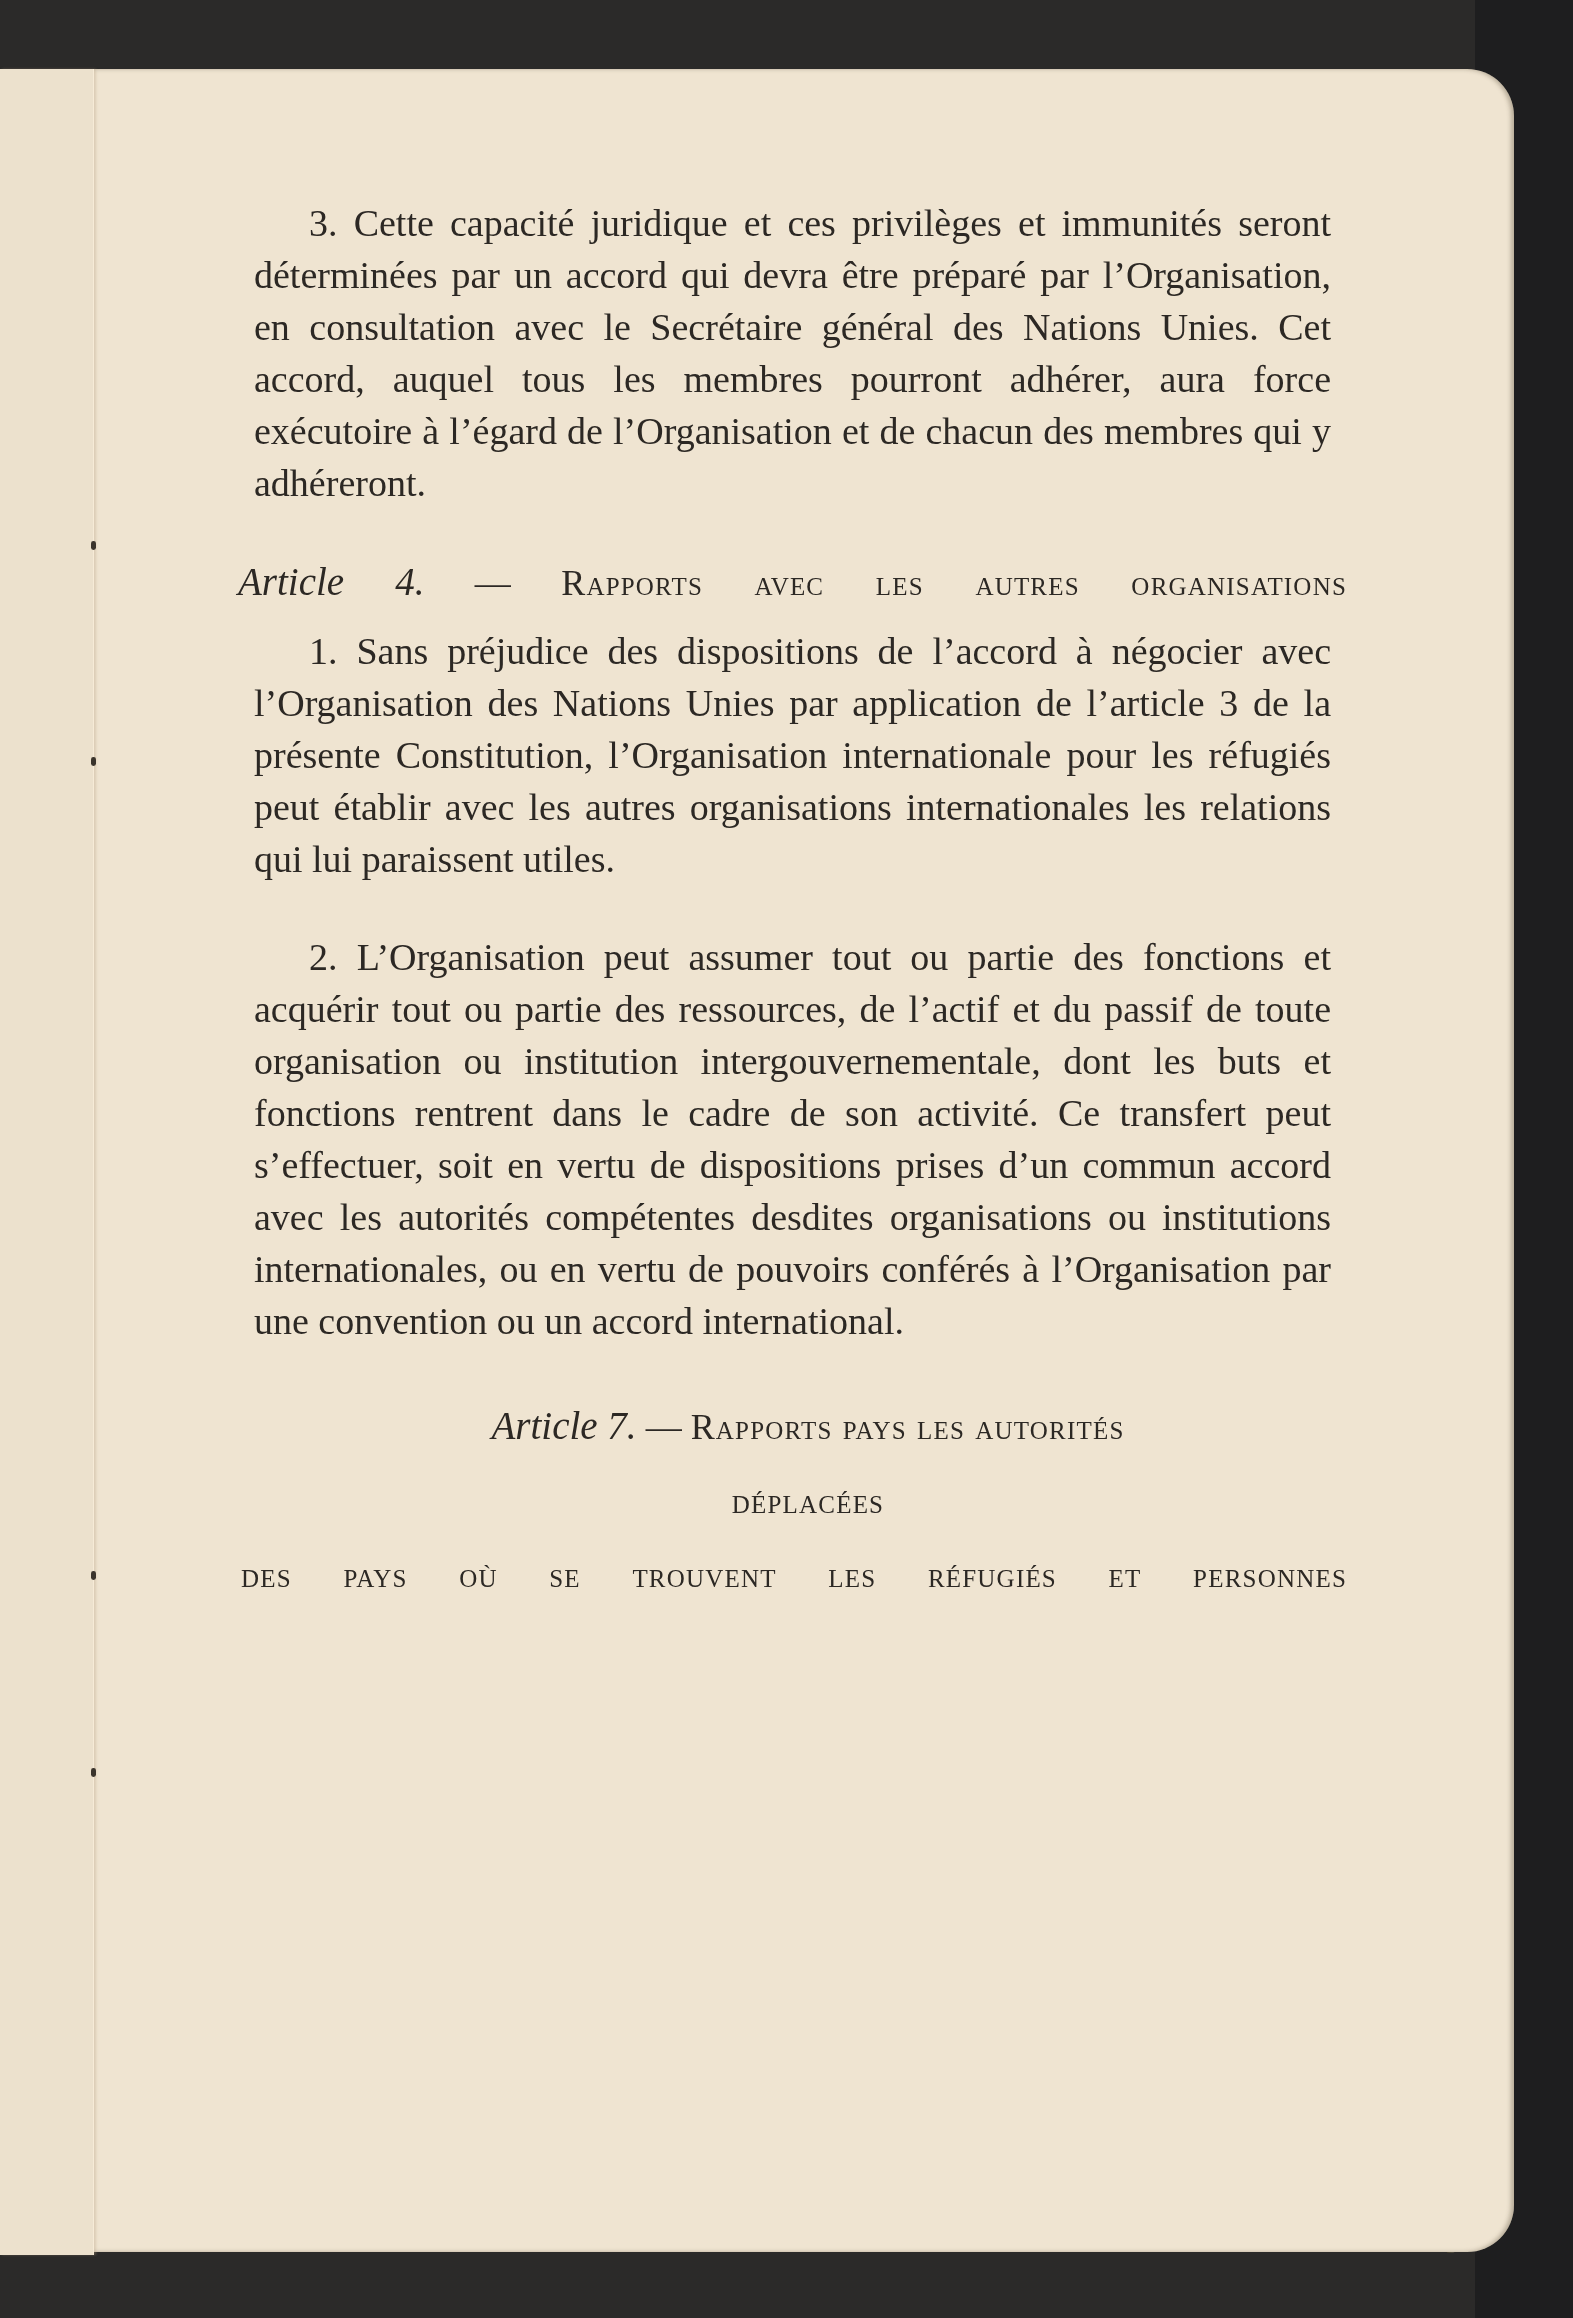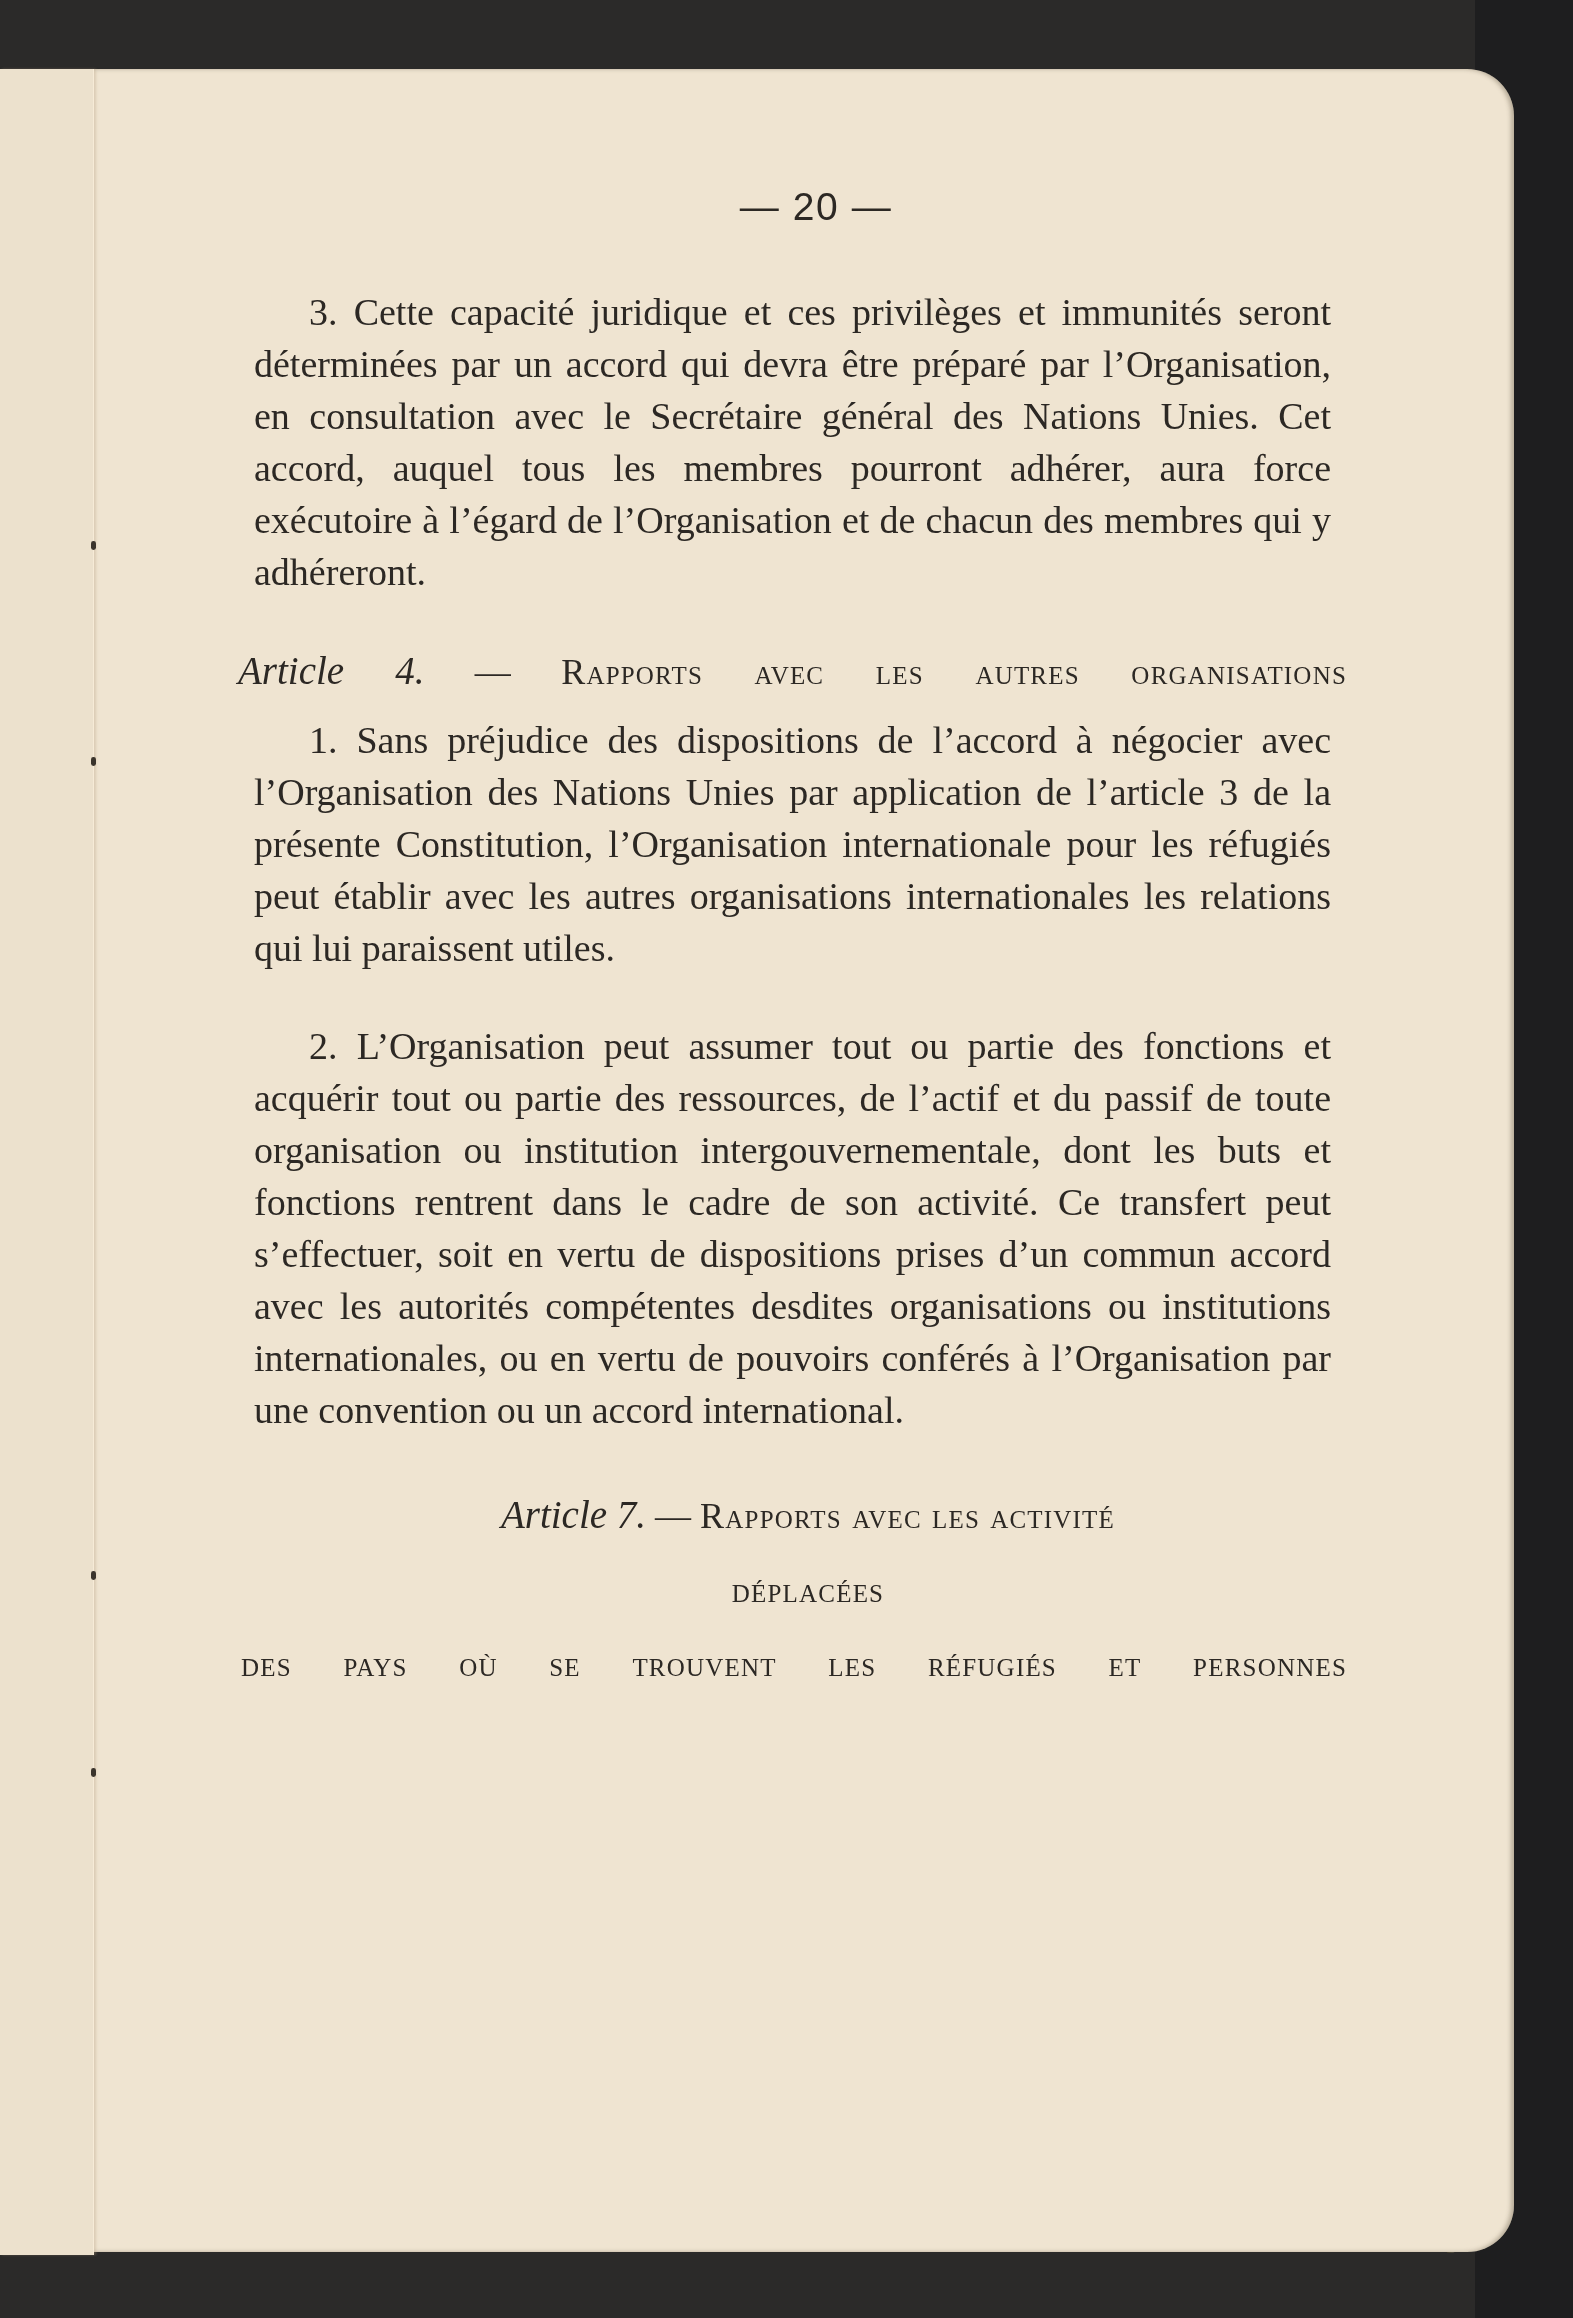--- a/index.html
+++ b/index.html
@@ -61,32 +61,31 @@
 <div class="page-edges"></div>
 <div class="page"></div>
 <div class="left-page">
   <span class="margin-mark" style="left:91px; top:472px;"></span>
   <span class="margin-mark" style="left:91px; top:688px;"></span>
   <span class="margin-mark" style="left:91px; top:1502px;"></span>
   <span class="margin-mark" style="left:91px; top:1699px;"></span>
 </div>
 
 <div class="content">
-  <div class="page-number">— 20 —</div>
 
   <p class="para">3. Cette capacité juridique et ces privilèges et immunités seront déterminées par un accord qui devra être préparé par l’Organisation, en consultation avec le Secrétaire général des Nations Unies. Cet accord, auquel tous les membres pourront adhérer, aura force exécutoire à l’égard de l’Organisation et de chacun des membres qui y adhéreront.</p>
 
   <div class="heading heading-14">
     <span class="art">Article 4.</span><span> — </span><span class="sc">Rapports avec les autres organisations</span>
   </div>
 
   <p class="para">1. Sans préjudice des dispositions de l’accord à négocier avec l’Organisation des Nations Unies par application de l’article 3 de la présente Constitution, l’Organisation internationale pour les réfugiés peut établir avec les autres organisations internationales les relations qui lui paraissent utiles.</p>
   <div class="gap"></div>
   <p class="para">2. L’Organisation peut assumer tout ou partie des fonctions et acquérir tout ou partie des ressources, de l’actif et du passif de toute organisation ou institution intergouvernementale, dont les buts et fonctions rentrent dans le cadre de son activité. Ce transfert peut s’effectuer, soit en vertu de dispositions prises d’un commun accord avec les autorités compétentes desdites organisations ou institutions internationales, ou en vertu de pouvoirs conférés à l’Organisation par une convention ou un accord international.</p>
 
   <div class="heading heading-15">
-    <span class="art">Article 7.</span><span> — </span><span class="sc">Rapports avec les activité</span>
+    <span class="art">Article 7.</span><span> — </span><span class="sc">Rapports pays les autorités</span>
     <span class="sc line3">déplacées</span>
     <span class="sc line2">des pays où se trouvent les réfugiés et personnes</span>
   </div>
 
 </div>
 
 
 </body></html>

